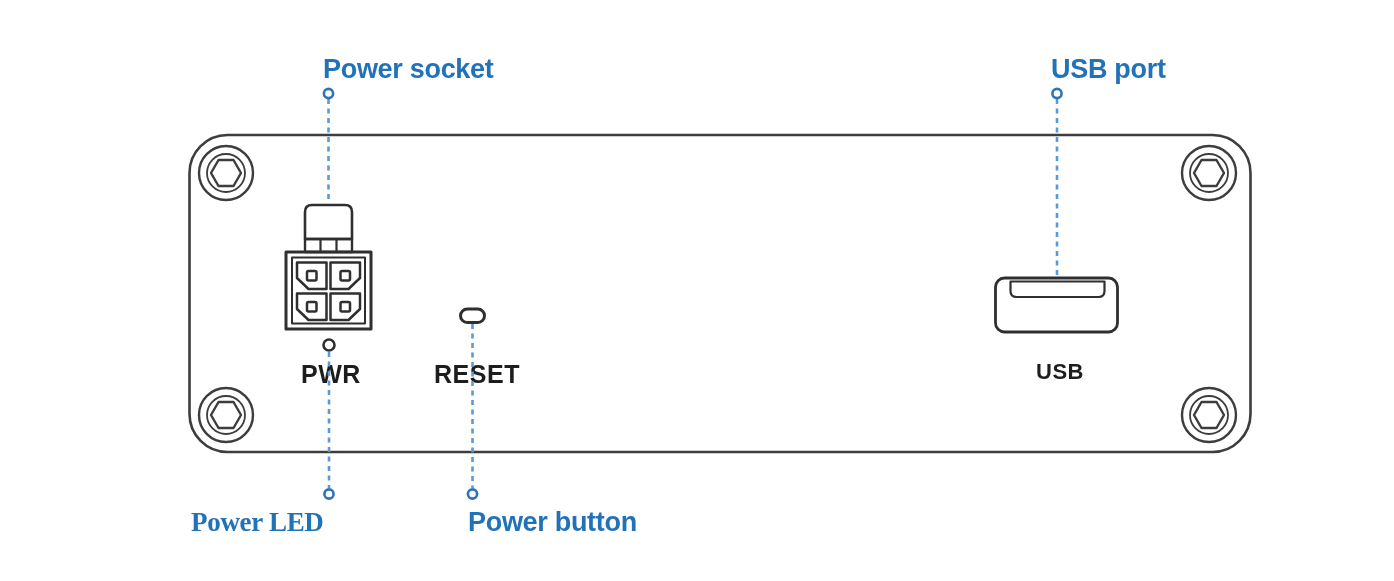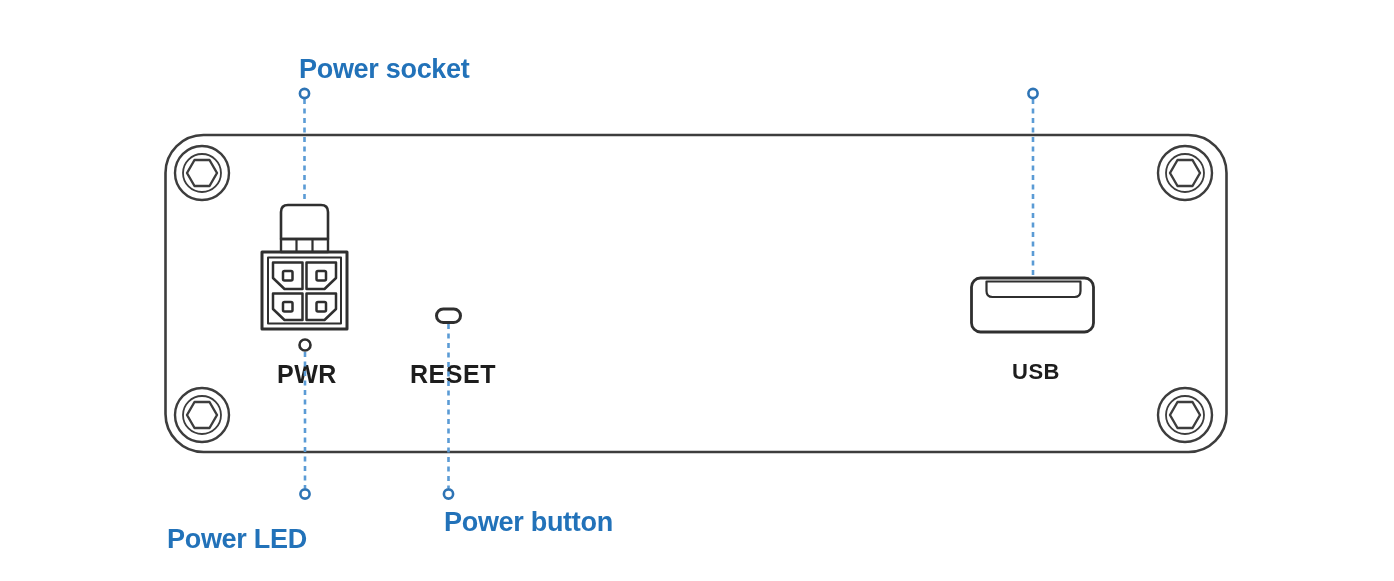--- a/index.html
+++ b/index.html
@@ -12,46 +12,48 @@
     --bg:#ffffff;
   }
   *{margin:0;padding:0;box-sizing:border-box;}
   html,body{background:var(--bg);}
   .canvas{
     position:relative;
     width:1322px;height:581px;
     background:var(--bg);
     font-family:"Liberation Sans","DejaVu Sans",sans-serif;
     overflow:hidden;
+    margin-left:24px;
   }
   .art{position:absolute;left:0;top:0;width:1394px;height:581px;z-index:3;}
   .label{position:absolute;white-space:nowrap;z-index:2;}
   .callout{
     color:var(--callout-blue);
     font-size:27px;font-weight:bold;letter-spacing:-0.3px;
   }
   .panel-label{
     color:var(--panel-label);
     font-size:25px;font-weight:bold;letter-spacing:0.5px;
     transform:translateX(-50%);
   }
   .lbl-power-socket{left:299px;top:54px;}
   .lbl-usb-port{left:1027px;top:54px;}
-  .lbl-power-led{left:167px;top:524px;}
+  .lbl-power-led{left:167px;top:507px;font-family:Liberation Serif, serif;}
   .lbl-reset-button{left:444px;top:507px;}
   .lbl-pwr{left:307px;top:360px;}
   .lbl-reset{left:453px;top:360px;text-align:right;}
   .lbl-usb{left:1036px;top:359px;font-size:22px;}
 </style>
 </head>
 <body>
 
 <div class="canvas">
 
   <div class="label callout lbl-power-socket">Power socket</div>
+  <div class="label callout lbl-usb-port">USB port</div>
   <div class="label callout lbl-power-led">Power LED</div>
   <div class="label callout lbl-reset-button">Power button</div>
 
   <div class="label panel-label lbl-pwr">PWR</div>
   <div class="label panel-label lbl-reset">RESET</div>
   <div class="label panel-label lbl-usb">USB</div>
 
   <svg class="art" viewBox="0 0 1394 581" xmlns="http://www.w3.org/2000/svg" fill="none" stroke-linejoin="round" stroke-linecap="round">
 
     <rect x="165.5" y="135" width="1061" height="317" rx="38" stroke="#3d3d3d" stroke-width="2.6"></rect>

